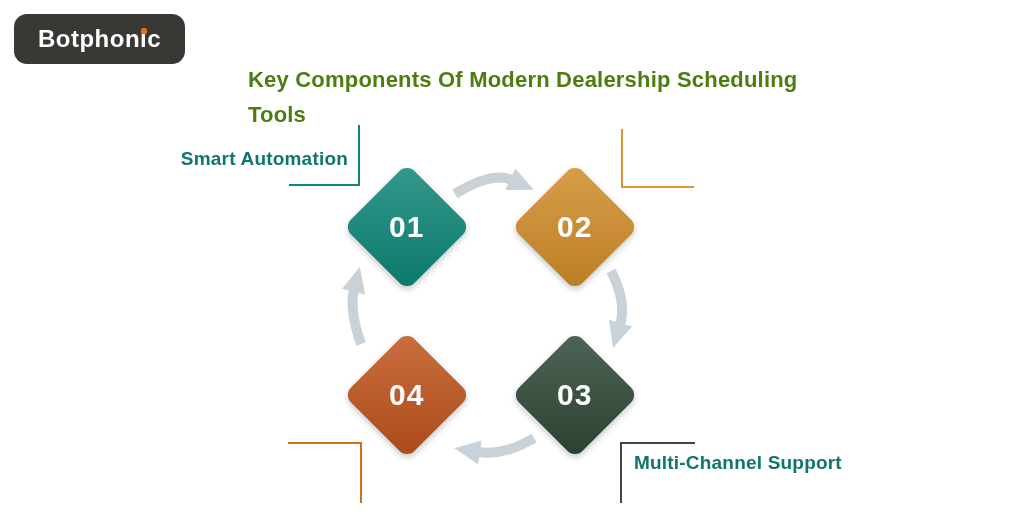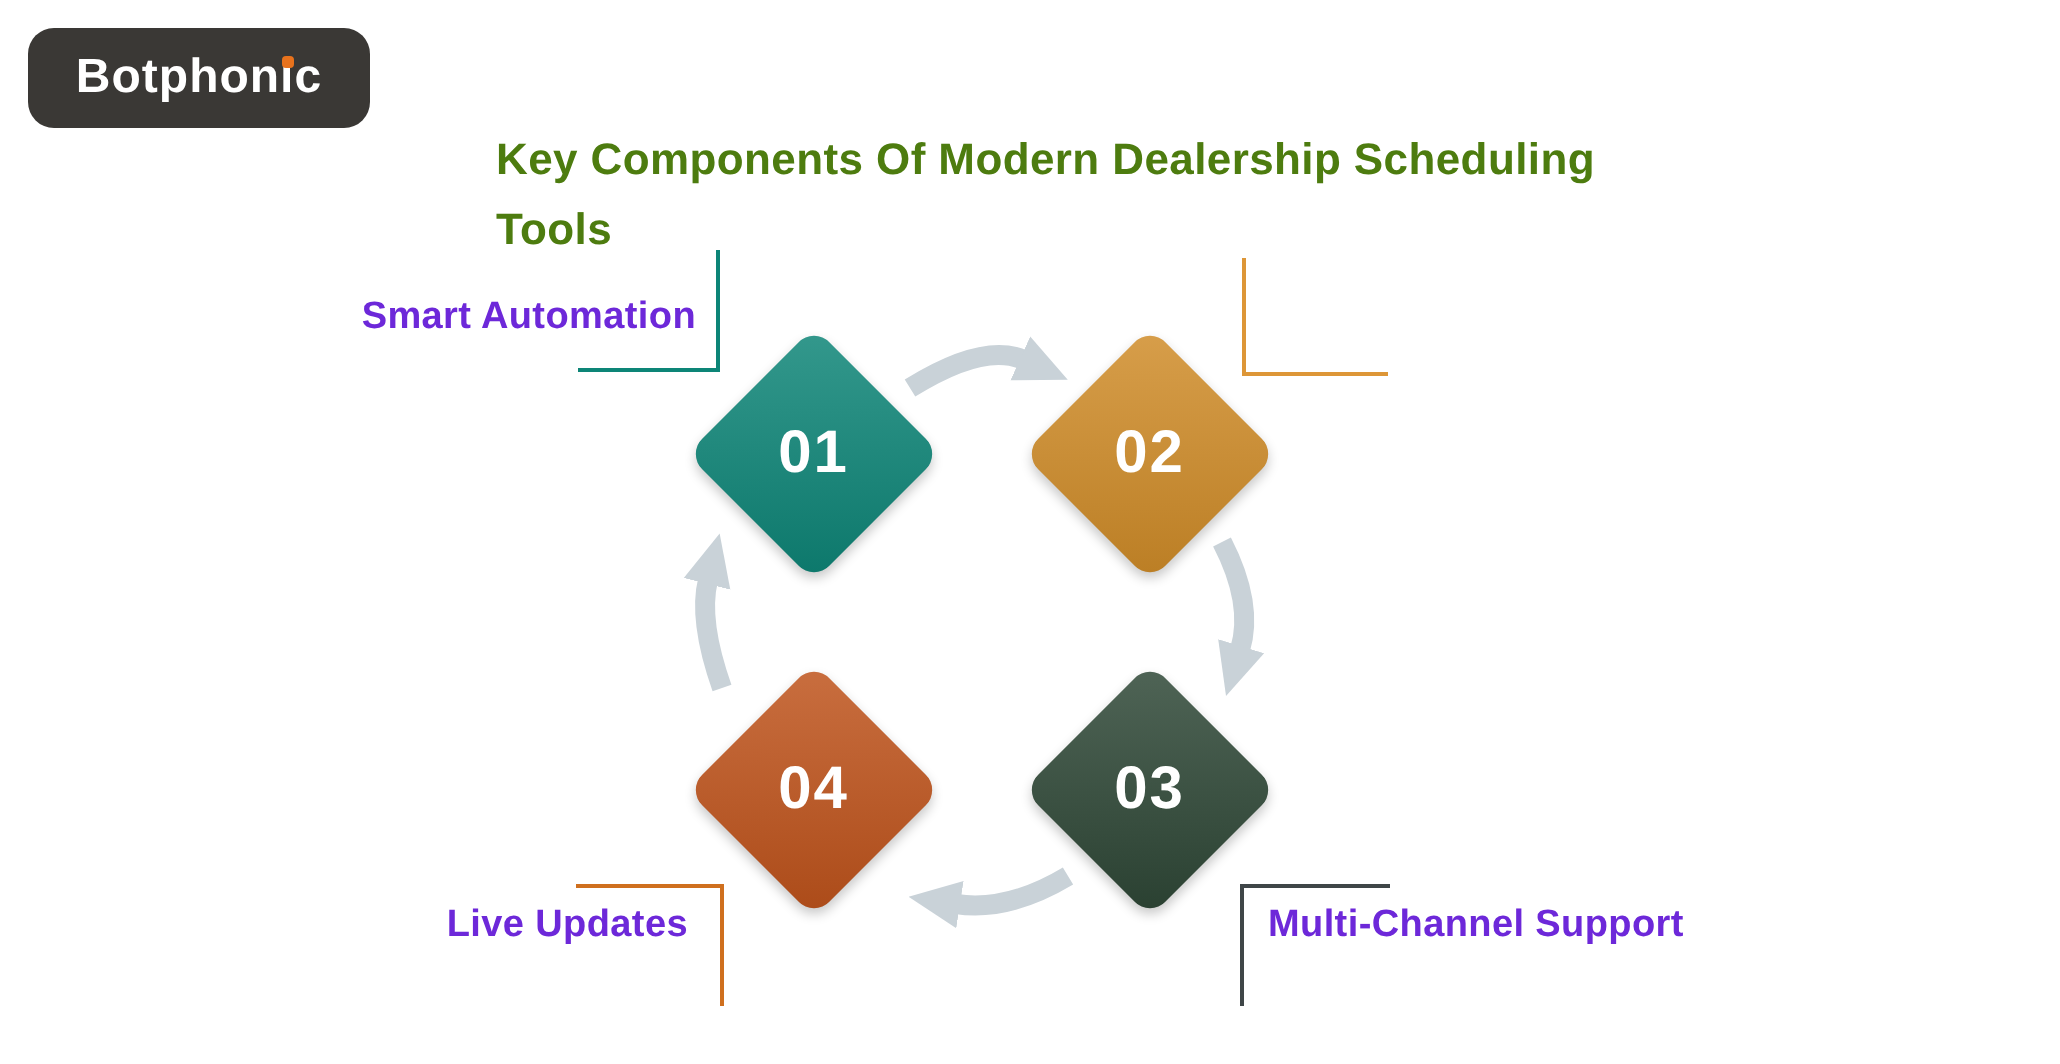--- a/index.html
+++ b/index.html
@@ -74,21 +74,21 @@
   .bk3 { left: 620px; top: 442px; width: 73px; height: 59px;
          border-left: 2px solid; border-top: 2px solid; }
   .bk4 { left: 288px; top: 442px; width: 72px; height: 59px;
          border-right: 2px solid; border-top: 2px solid; }
 
   
   .step-label {
     position: absolute;
     font-size: 19px; font-weight: 700;
     letter-spacing: .2px;
-    color: #6d28d9;
+    color: #0f766e;
     white-space: nowrap;
   }
   .lb1 { left: 100px; top: 148px; width: 248px; text-align: right; }
   .lb2 { left: 634px; top: 148px; }
   .lb3 { left: 634px; top: 452px; text-align: center; }
   .lb4 { left:  96px; top: 452px; width: 248px; text-align: right; }
 
   
   .flow { position: absolute; left: 0; top: 0; }
   .flow path.shaft {
@@ -141,15 +141,14 @@
   <div class="diamond d3" style="background-color: rgb(46, 71, 54);">
     <span class="num">03</span>
   </div>
   <div class="bracket bk3" style="border-color: rgb(63, 70, 72);"></div>
   <div class="step-label lb3">Multi-Channel Support</div>
 
   <div class="diamond d4" style="background-color: rgb(191, 83, 27);">
     <span class="num">04</span>
   </div>
   <div class="bracket bk4" style="border-color: rgb(207, 111, 30);"></div>
-  <div class="step-label lb4">Live Updates</div>
 
 </div>
 
 </body></html>

